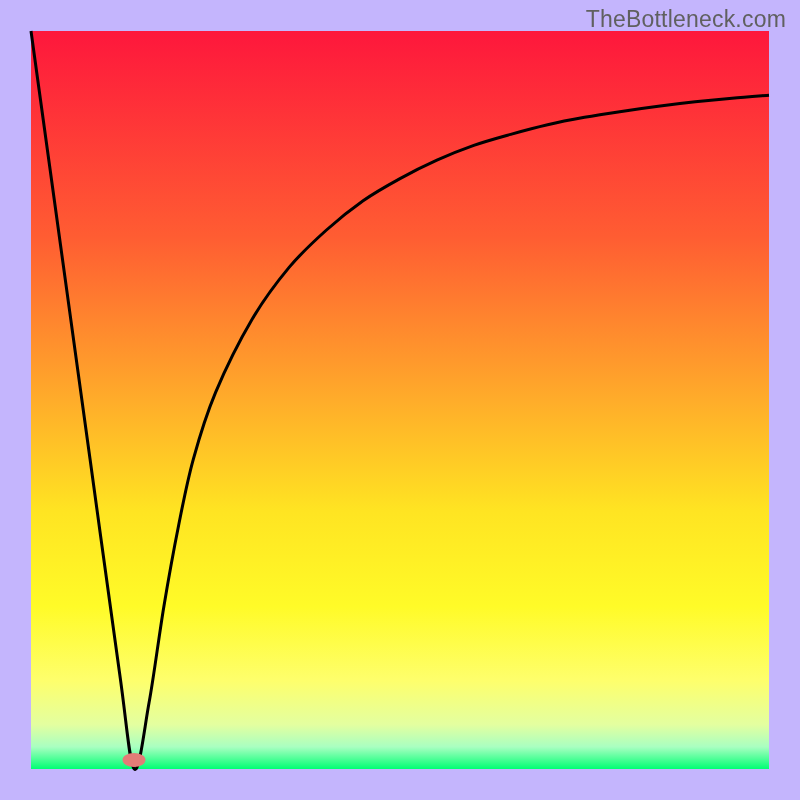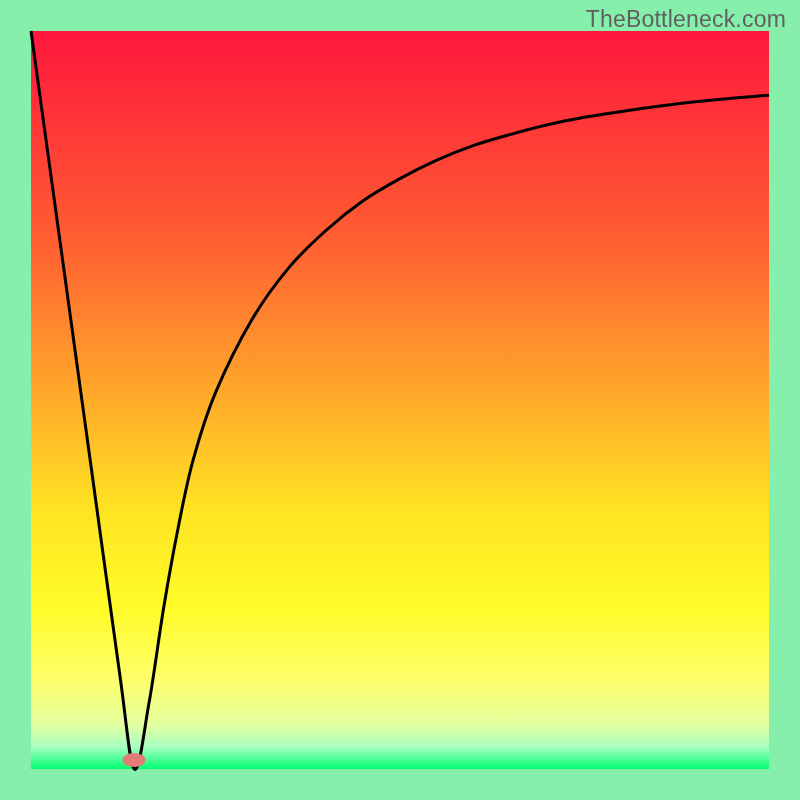--- a/index.html
+++ b/index.html
@@ -8,21 +8,21 @@
     width: 800px;
     height: 800px;
     overflow: hidden;
     background: #000;
     font-family: Arial, Helvetica, sans-serif;
   }
   .outer {
     position: relative;
     width: 800px;
     height: 800px;
-    background: #86efac;
+    background: #c4b5fd;
   }
   .plot {
     position: absolute;
     left: 31px;
     top: 31px;
     width: 738px;
     height: 738px;
     
   }
   .marker {

